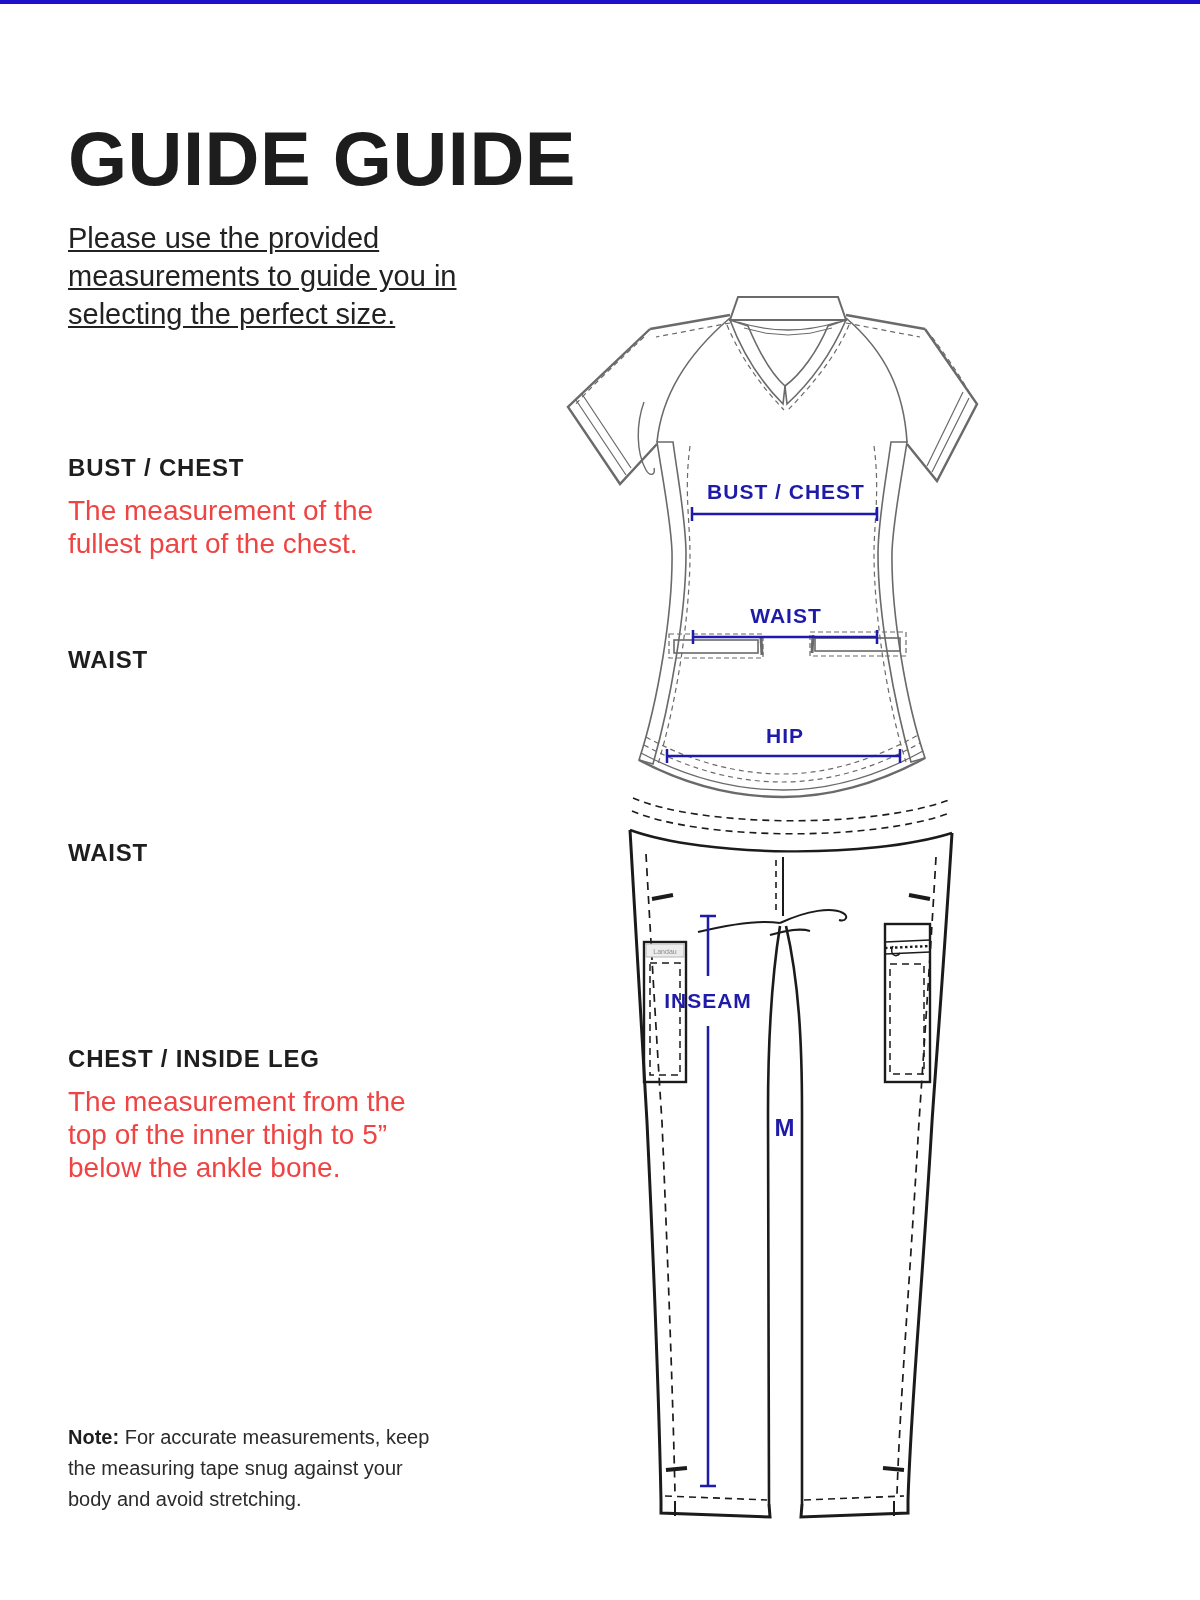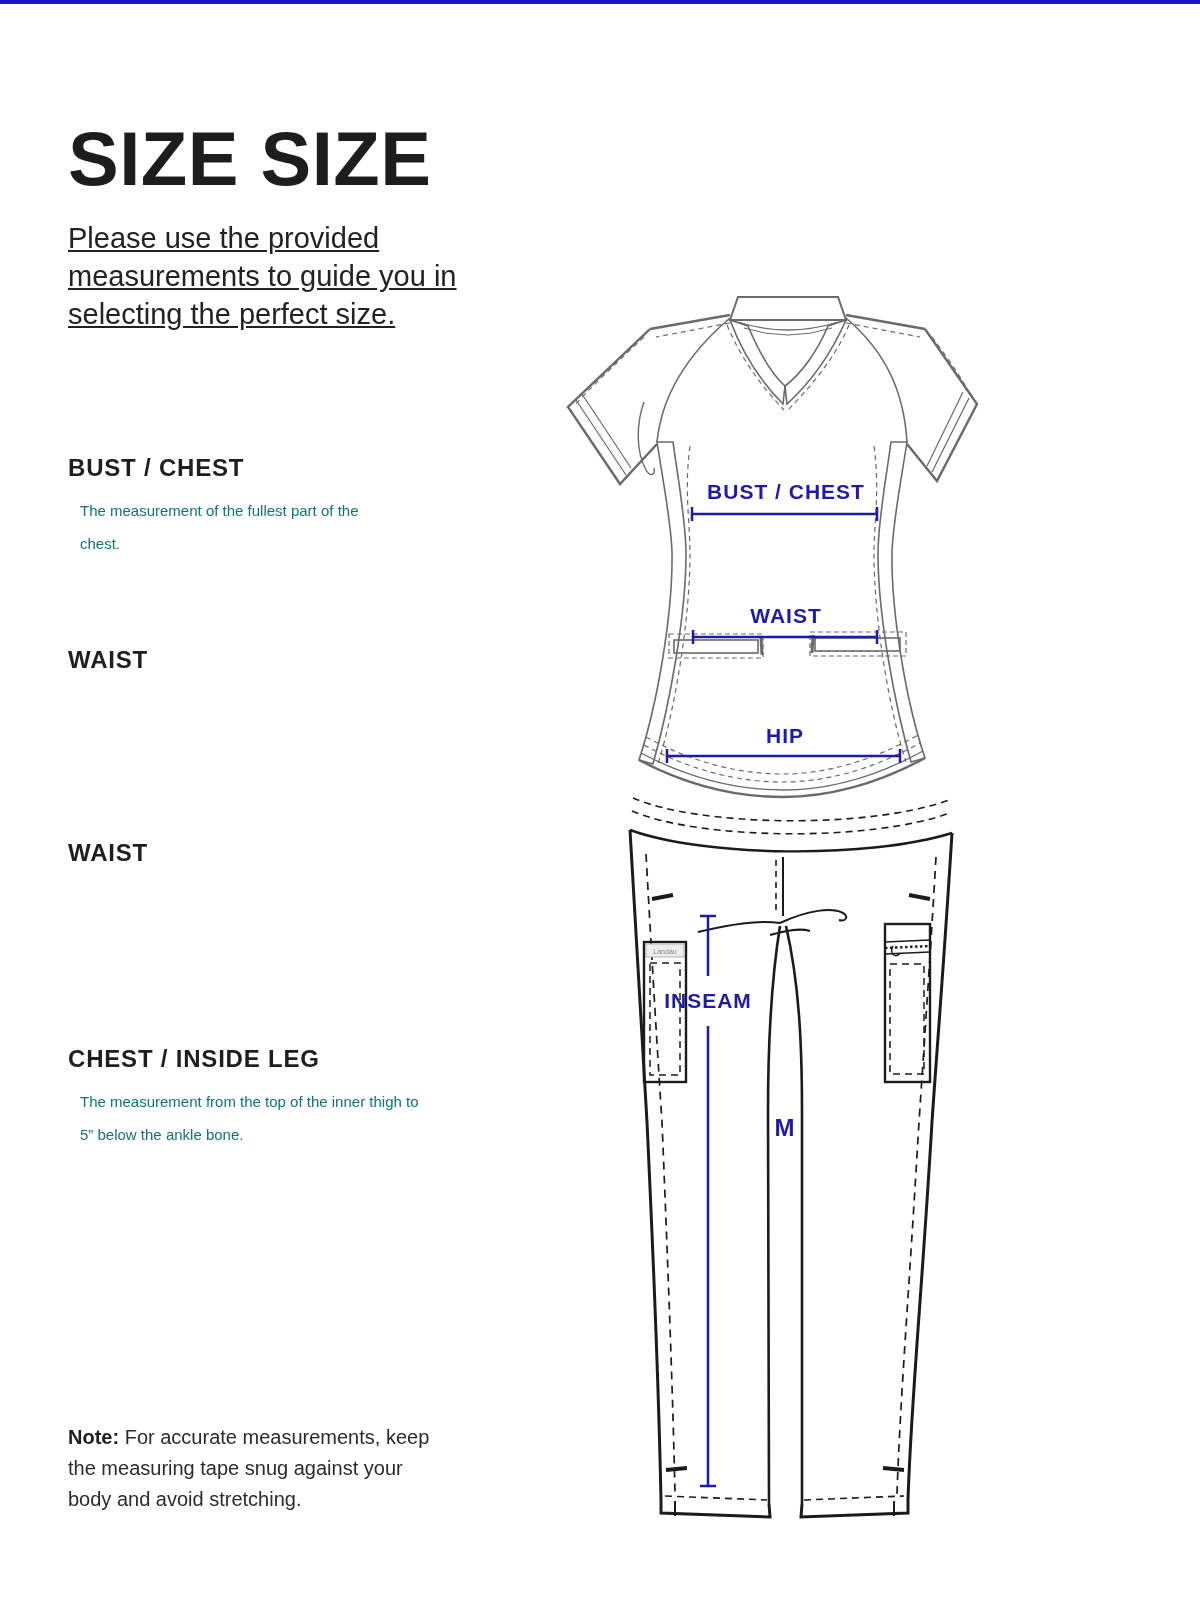--- a/index.html
+++ b/index.html
@@ -17,21 +17,21 @@
     font-size:29px;line-height:38px;color:#222;text-decoration:underline;
   }
   .section{position:absolute;left:68px;}
   .s-bust{top:450px;width:315px;}
   .s-waist{top:642px;width:330px;}
   .s-hips{top:835px;width:400px;}
   .s-inseam{top:1041px;width:365px;}
   .section h3{
     margin:0 0 12px 0;font-size:24px;font-weight:bold;letter-spacing:.8px;color:#1e1e1e;
   }
-  .section p{margin:12px;font-size:15px;line-height:33px;color:#0f766e;}
+  .section p{margin:0;font-size:28px;line-height:33px;color:#ef4444;}
   .note{
     position:absolute;left:68px;top:1398px;width:370px;
     font-size:20px;line-height:31px;color:#2b2b2b;
   }
   .note b{color:#1e1e1e;}
   .diagram{position:absolute;left:540px;top:278px;width:460px;height:1262px;}
   .top-stroke{stroke:#6a6a6a;fill:none;}
   .pant-stroke{stroke:#1b1b1b;fill:none;}
   .mline{stroke:#1F1BA9;stroke-width:2.5;fill:none;}
   .mlabel{
@@ -39,21 +39,21 @@
     fill:#1F1BA9;letter-spacing:1px;
   }
   .msize{font-size:24px;}
   .brand{font-family:"Liberation Sans",sans-serif;font-size:7px;fill:#8a8a8a;}
 </style>
 </head>
 <body>
 
 <div class="page">
 
-  <h1 class="title">SIZE SIZE</h1>
+  <h1 class="title">GUIDE GUIDE</h1>
 
   <p class="intro">Please use the provided measurements to guide you in selecting the perfect size.</p>
 
   <div class="section s-bust">
     <h3>BUST / CHEST</h3>
     <p>The measurement of the fullest part of the chest.</p>
   </div>
 
   <div class="section s-waist">
     <h3>WAIST</h3>

